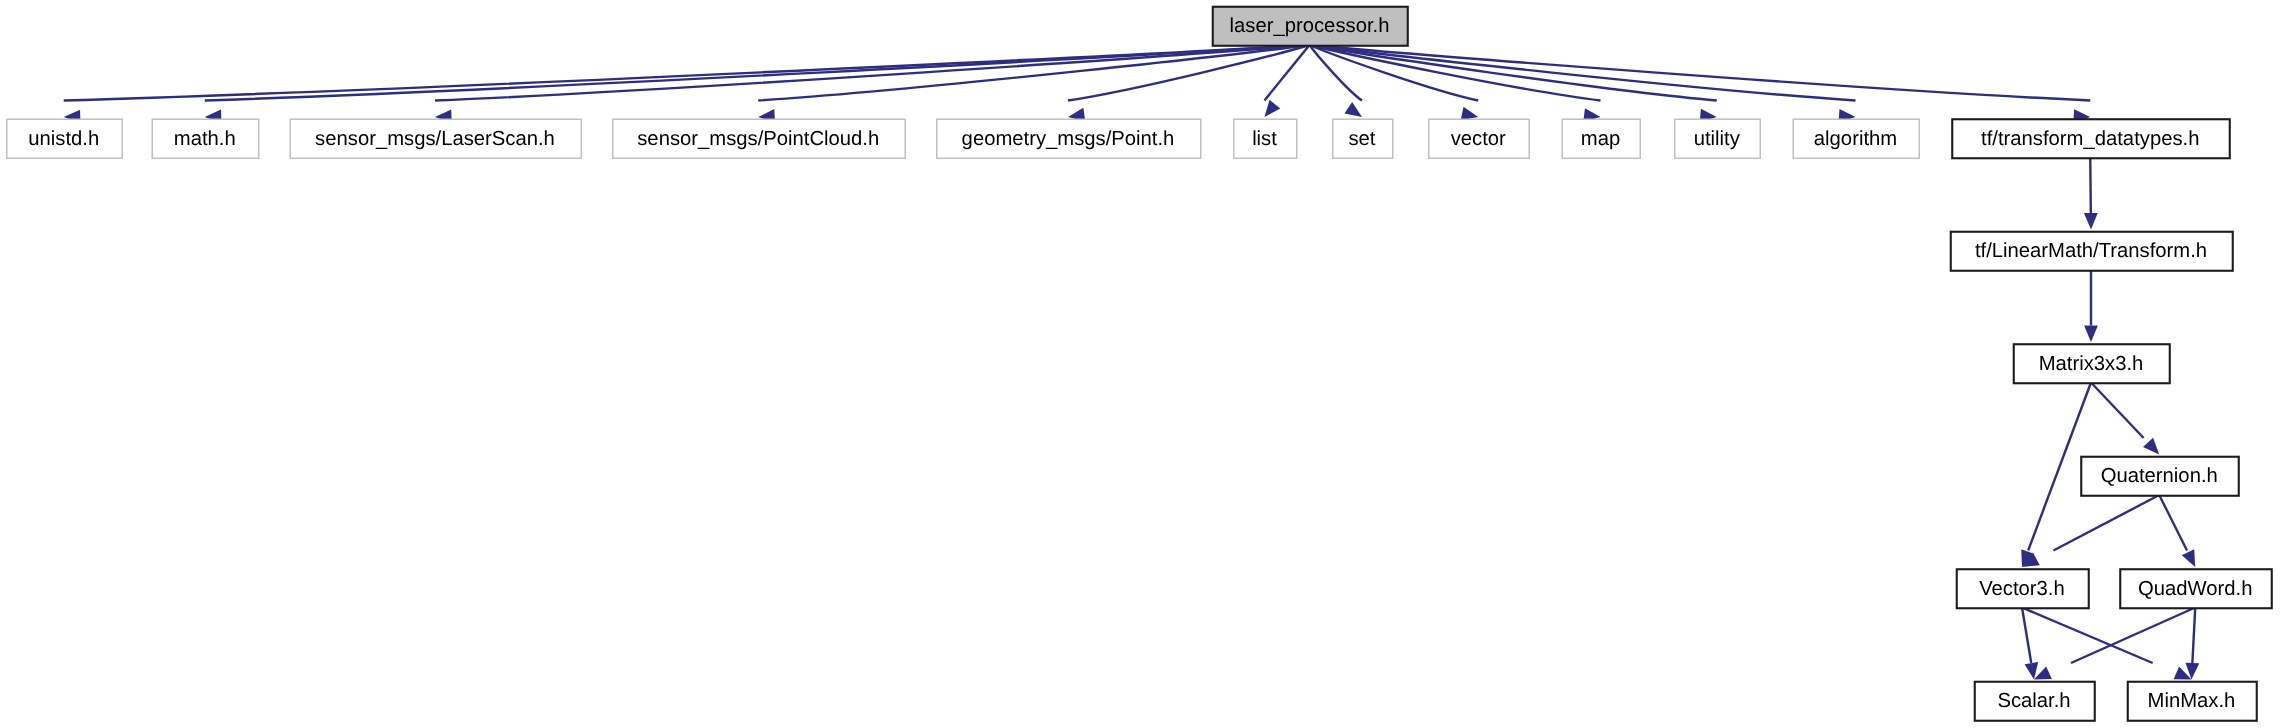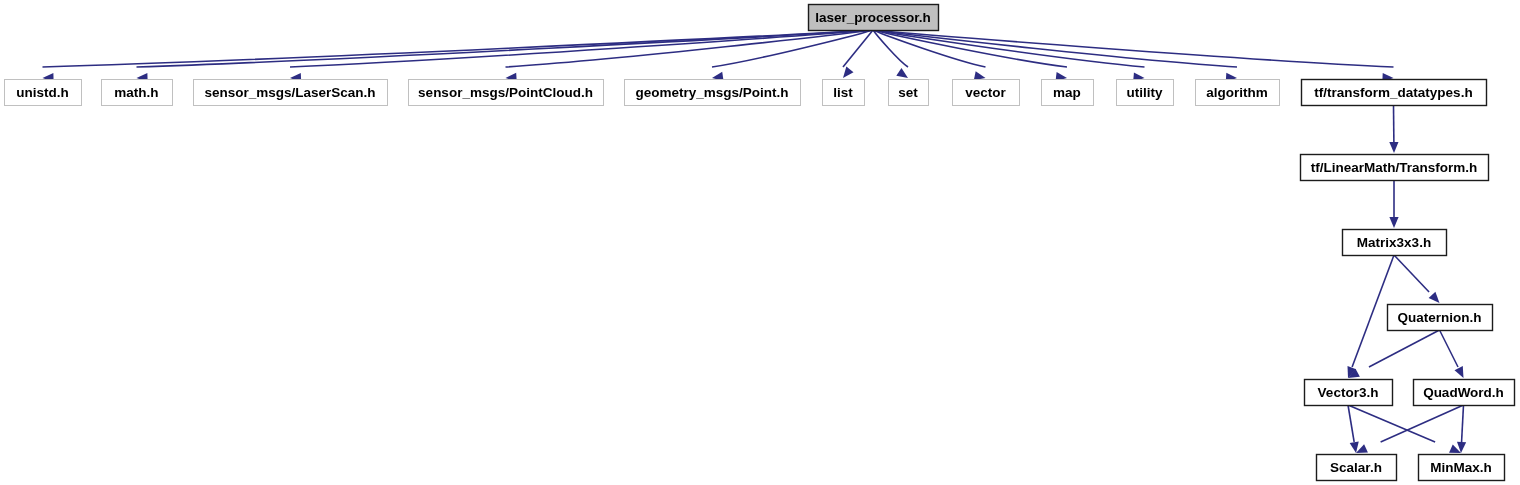--- a/index.html
+++ b/index.html
@@ -10,21 +10,20 @@
   body {
     width: 1520px;
     height: 485px;
     font-family: "Liberation Sans", sans-serif;
     overflow: hidden;
   }
   #graph-wrap {
     position: relative;
     width: 1520px;
     height: 485px;
-    font-weight: bold;
   }
   svg#depgraph {
     display: block;
     width: 1520px;
     height: 485px;
   }
   .node-box {
     fill: #ffffff;
     stroke: #c0c0c0;
     stroke-width: 1;

